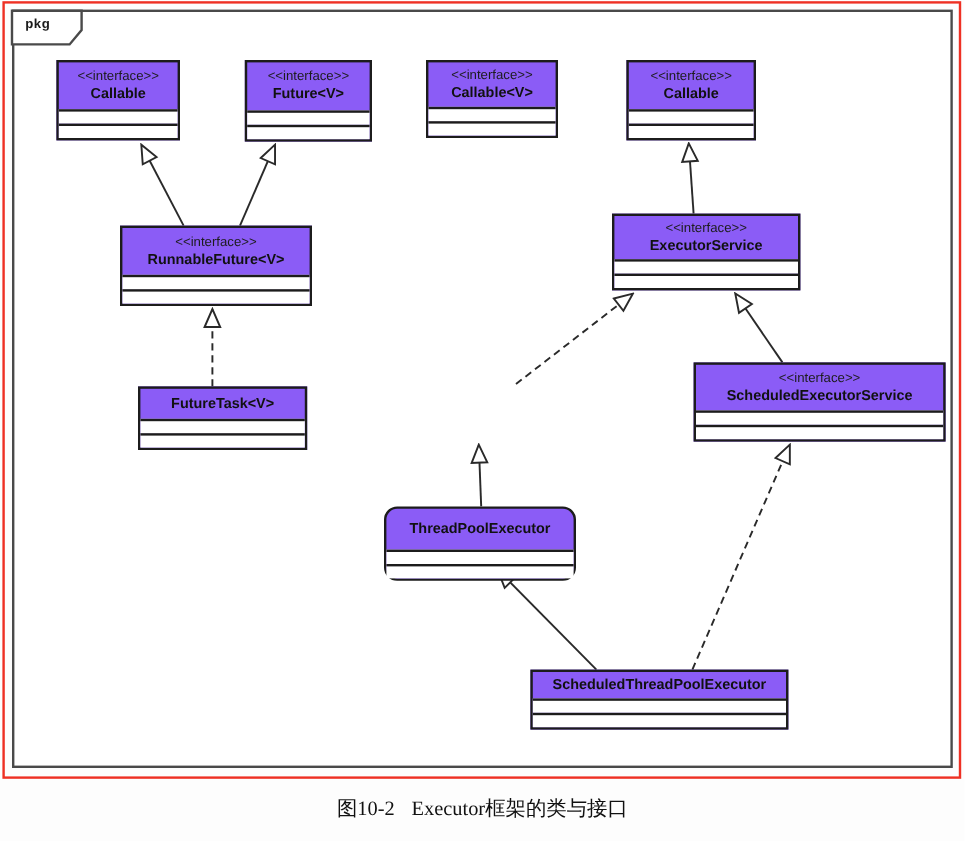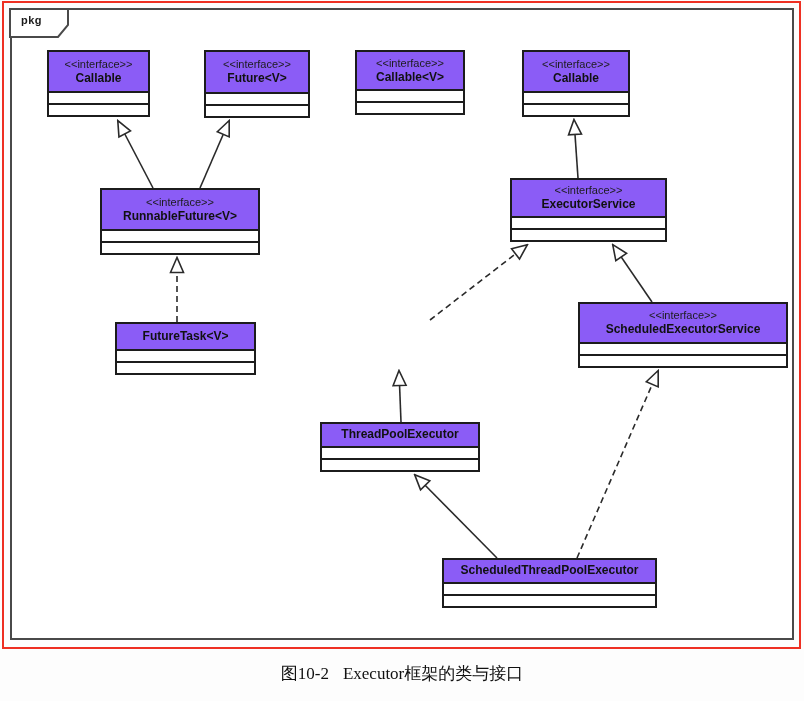--- a/index.html
+++ b/index.html
@@ -25,21 +25,21 @@
   
   .b-readable{left:47px;top:50px;width:103px;height:67px;}
   .b-future{left:204px;top:50px;width:106px;height:68px;}
   .b-callable{left:355px;top:50px;width:110px;height:65px;}
   .b-executor{left:522px;top:50px;width:108px;height:67px;}
   .b-runnablefuture{left:100px;top:188px;width:160px;height:67px;}
   .b-futuretask{left:115px;top:322px;width:141px;height:53px;}
   .b-executorservice{left:510px;top:178px;width:157px;height:64px;}
   .b-abstractexecutorservice{left:305px;top:320px;width:192px;height:48px;}
   .b-scheduledexecutorservice{left:578px;top:302px;width:210px;height:66px;}
-  .b-threadpoolexecutor{left:320px;top:422px;width:160px;height:50px;}
+  .b-threadpoolexecutor{left:320px;top:422px;width:160px;height:62px;border-radius:11px;}
   .b-scheduledthreadpoolexecutor{left:408px;top:558px;width:215px;height:50px;margin-left:34px;}
 
   .caption{position:absolute;left:0;top:662px;width:804px;text-align:center;
            font-family:"Liberation Serif","DejaVu Serif",serif;font-size:17px;color:#111111;}
   .caption .cap-num{margin-right:14px;}
 </style>
 </head>
 <body>
 
 <div class="stage">

